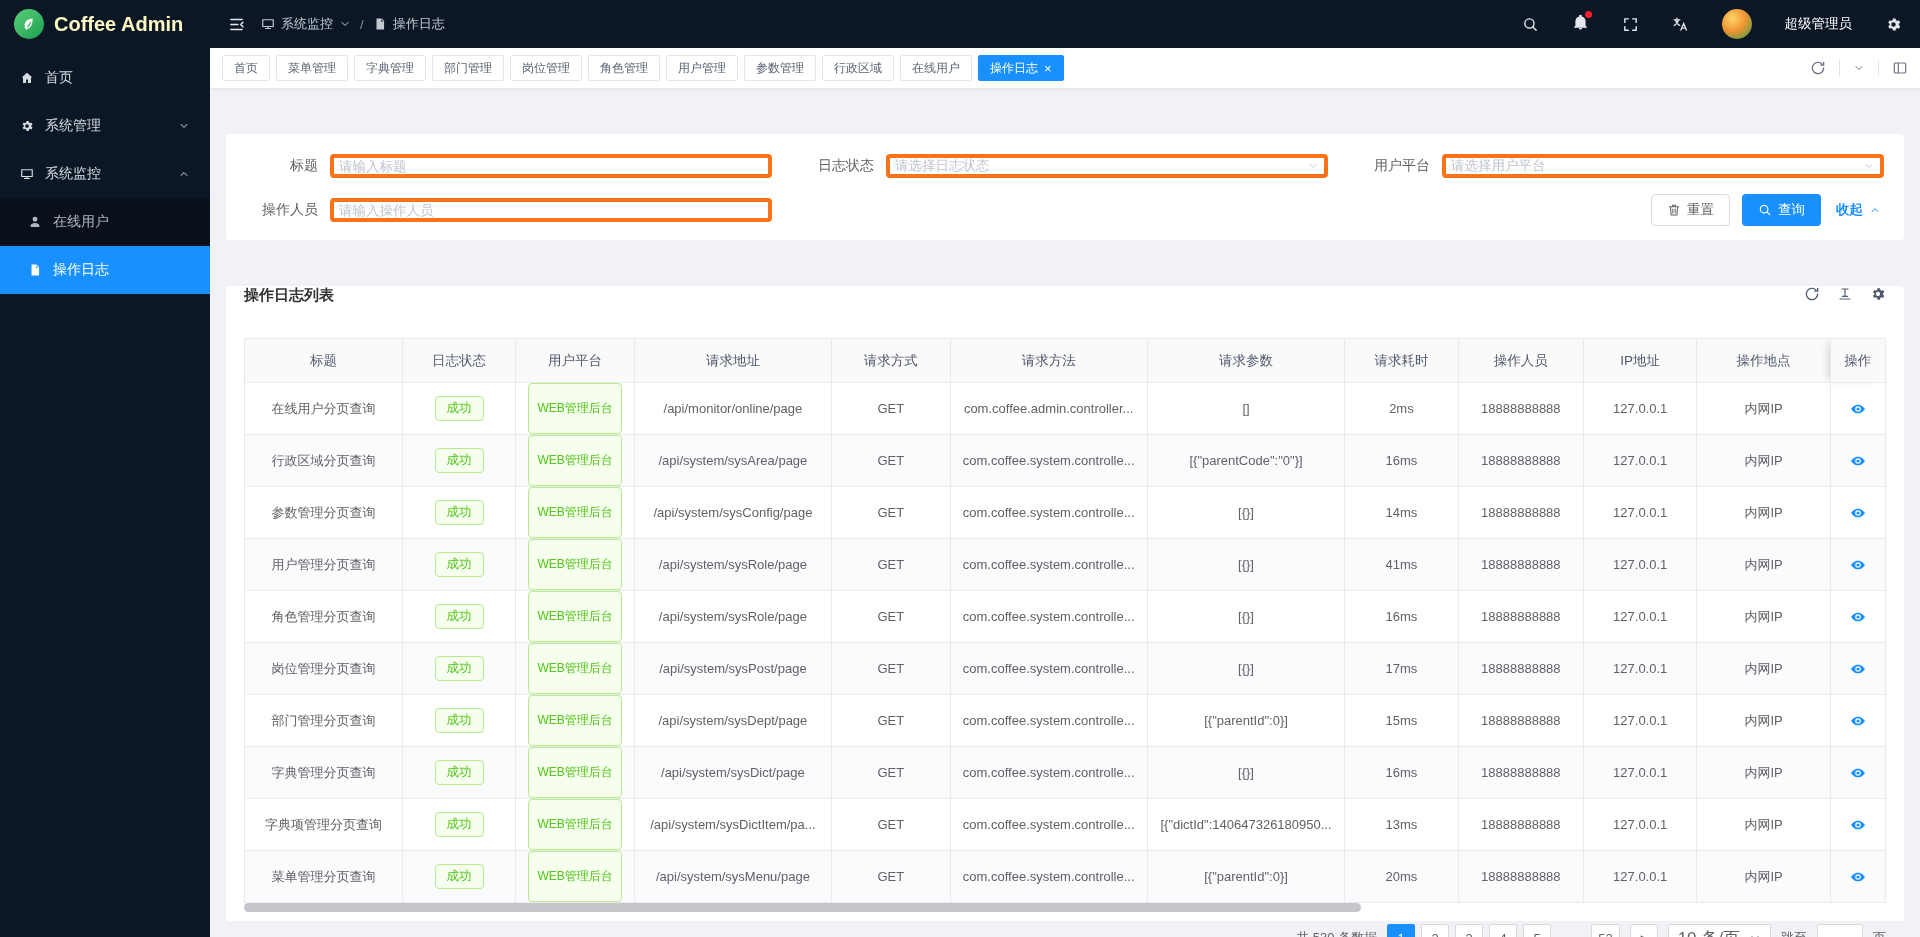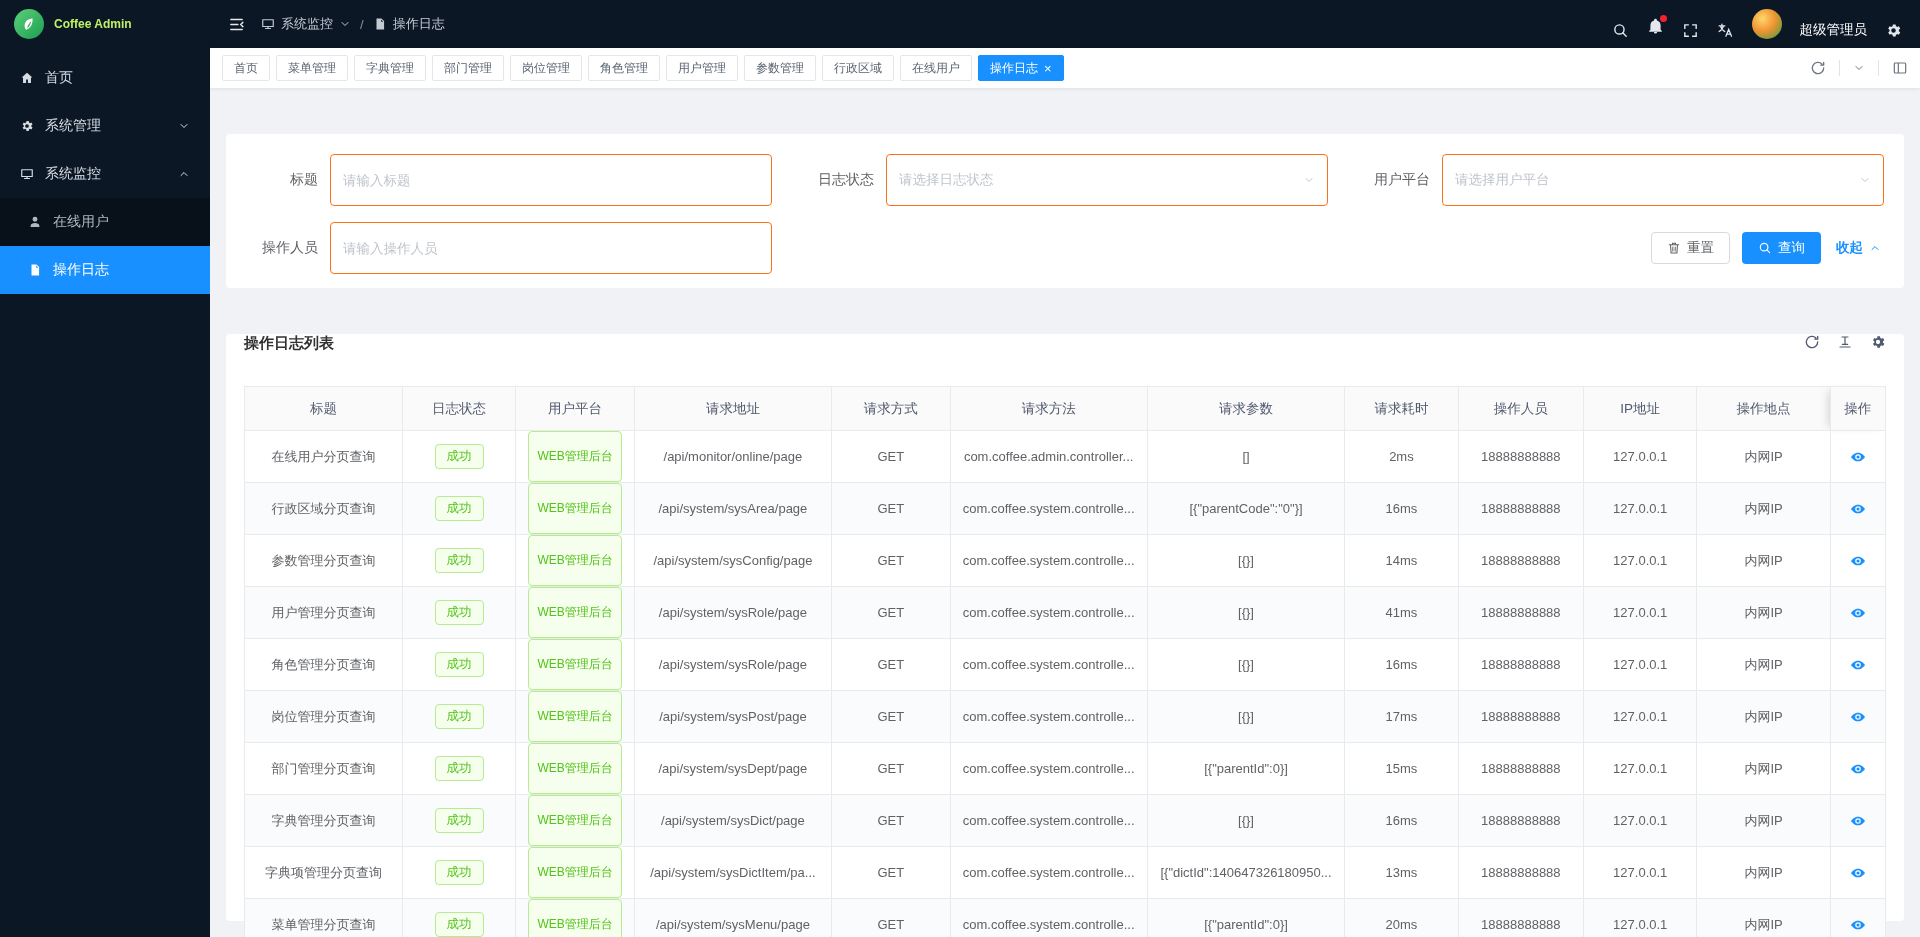--- a/index.html
+++ b/index.html
@@ -4,42 +4,42 @@
 <style>
   *{box-sizing:border-box;margin:0;padding:0}
   body{font-family:"Liberation Sans","DejaVu Sans",sans-serif;background:#e8eaed;}
   .app{width:1920px;height:937px;display:flex;overflow:hidden;background:#f0f2f5;}
 
   
   .sidebar{width:210px;background:#0c1726;display:flex;flex-direction:column;flex-shrink:0;}
   .logo{height:48px;display:flex;align-items:center;gap:10px;padding:0 14px;cursor:pointer;}
   .logo-mark{width:30px;height:30px;border-radius:50%;background:linear-gradient(135deg,#5ad07a,#1d9e4f);display:flex;align-items:center;justify-content:center;flex-shrink:0;}
   .logo-mark svg{width:18px;height:18px;}
-  .logo-text{color:#bef264;font-size:12px;font-weight:bold;white-space:nowrap;}
+  .logo-text{color:#fef9c3;font-size:20px;font-weight:bold;white-space:nowrap;}
   .menu{flex:1;padding-top:6px;}
   .menu-item{height:48px;display:flex;align-items:center;gap:11px;padding:0 20px;color:#d7dde3;font-size:14px;cursor:pointer;}
   .menu-item .mi-arrow{margin-left:auto;}
   .submenu{background:#081019;}
   .submenu-item{height:48px;display:flex;align-items:center;gap:11px;padding:0 20px 0 28px;color:#aeb8c2;font-size:14px;cursor:pointer;}
   .submenu-item.active{background:#1890ff;color:#fff;}
 
   
   .ic{display:inline-flex;align-items:center;justify-content:center;width:16px;height:16px;flex-shrink:0;}
   .ic svg{width:100%;height:100%;}
   .ic12{width:12px;height:12px;}
   .ic14{width:14px;height:14px;}
   .ic18{width:17px;height:17px;}
 
   
   .main{flex:1;display:flex;flex-direction:column;min-width:0;}
   .topbar{height:48px;background:#0c1726;display:flex;align-items:center;padding:0 18px;gap:16px;color:#dfe4ea;flex-shrink:0;}
   .breadcrumb{display:flex;align-items:center;gap:9px;font-size:13px;color:#c3cad1;}
   .bc-item{display:flex;align-items:center;gap:6px;cursor:pointer;}
   .bc-sep{color:#8a939c;}
-  .tb-right{margin-left:auto;display:flex;align-items:flex-end;gap:18px;}
+  .tb-right{margin-left:auto;display:flex;align-items:center;gap:33px;}
   .tb-icon{color:#e4e8ec;cursor:pointer;}
   .bell-wrap{position:relative;}
   .bell-dot{position:absolute;top:-3px;right:-3px;width:7px;height:7px;background:#f5222d;border-radius:50%;}
   .avatar{width:30px;height:30px;border-radius:50%;background:radial-gradient(circle at 35% 32%,#ffd66b 0%,#f09433 45%,#2f9e44 100%);cursor:pointer;flex-shrink:0;}
   .tb-user{font-size:13.5px;color:#fff;cursor:pointer;white-space:nowrap;}
 
   
   .tabbar{height:40px;background:#fff;display:flex;align-items:center;padding:0 12px;gap:12px;box-shadow:0 1px 4px rgba(0,0,0,.08);position:relative;z-index:2;flex-shrink:0;}
   .tabs{display:flex;gap:6px;flex:1;min-width:0;}
   .tab{height:26px;display:flex;align-items:center;gap:6px;padding:0 11px;border:1px solid #e4e7ea;border-radius:2px;font-size:12px;color:#5a6472;cursor:pointer;background:#fff;white-space:nowrap;}
@@ -49,21 +49,21 @@
   .ta-divider{width:1px;height:16px;background:#e0e3e7;}
 
   
   .content{flex:1;padding:14px 16px 16px;display:flex;flex-direction:column;gap:14px;min-height:0;}
   .card{background:#fff;border-radius:4px;margin-top:32px;}
 
   .filter-card{padding:20px 20px 14px;flex-shrink:0;}
   .filter-grid{display:grid;grid-template-columns:1fr 1fr 1fr;column-gap:30px;row-gap:16px;}
   .field{display:flex;align-items:center;min-width:0;}
   .field label{width:84px;text-align:right;padding-right:12px;font-size:14px;color:#606266;flex-shrink:0;}
-  .input,.select{flex:1;height:52px;border:1px solid #f97316;border-radius:4px;padding:0 12px;font-size:13.5px;color:#333;background:#fff;min-width:0;}
+  .input,.select{flex:1;height:24px;border:4px solid #f97316;border-radius:4px;padding:0 5px;font-size:13.5px;color:#333;background:#fff;min-width:0;}
   input.input{outline:none;}
   .input::placeholder{color:#bfc4cc;}
   .select{display:flex;align-items:center;justify-content:space-between;color:#bfc4cc;cursor:pointer;}
   .select .chev{color:#c0c4cc;}
   .filter-actions{grid-column:2/4;display:flex;justify-content:flex-end;align-items:center;gap:12px;}
   .btn{height:32px;display:inline-flex;align-items:center;gap:6px;padding:0 15px;border-radius:4px;font-size:13.5px;cursor:pointer;border:1px solid transparent;background:none;font-family:inherit;}
   .btn.ghost{border-color:#d9d9d9;color:#606266;background:#fff;}
   .btn.primary{background:#1890ff;color:#fff;}
   .btn.link{color:#1890ff;padding:0 2px;font-weight:bold;font-family:Liberation Serif, serif;}
 

